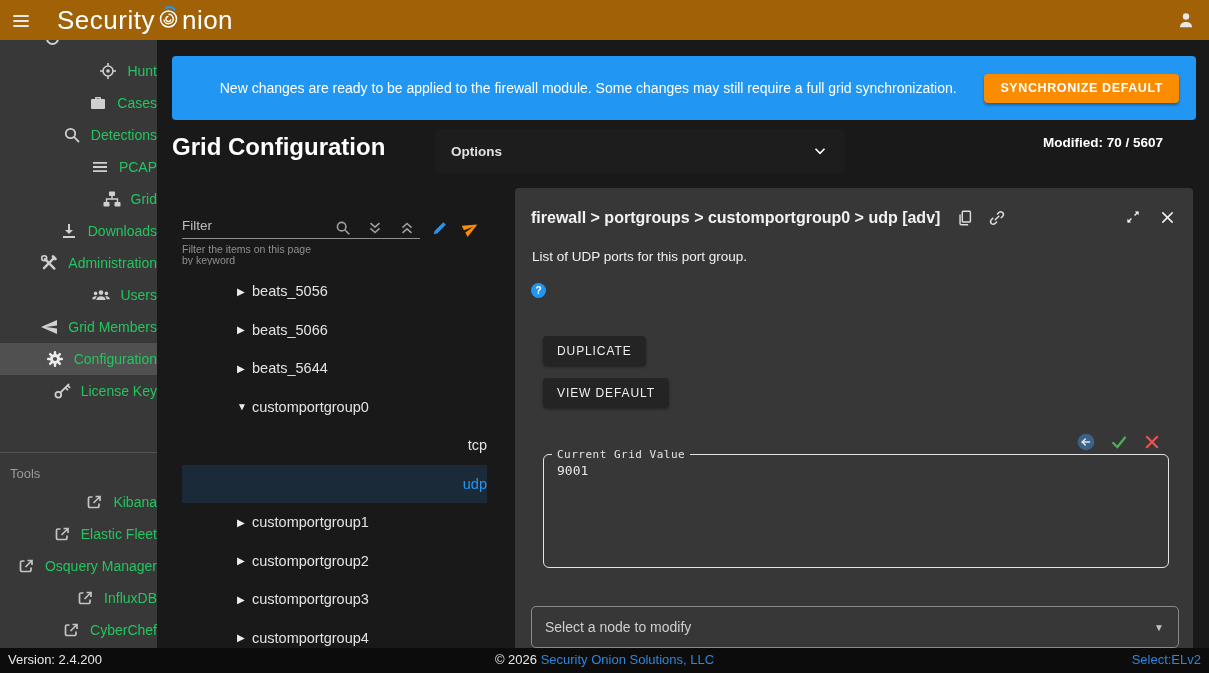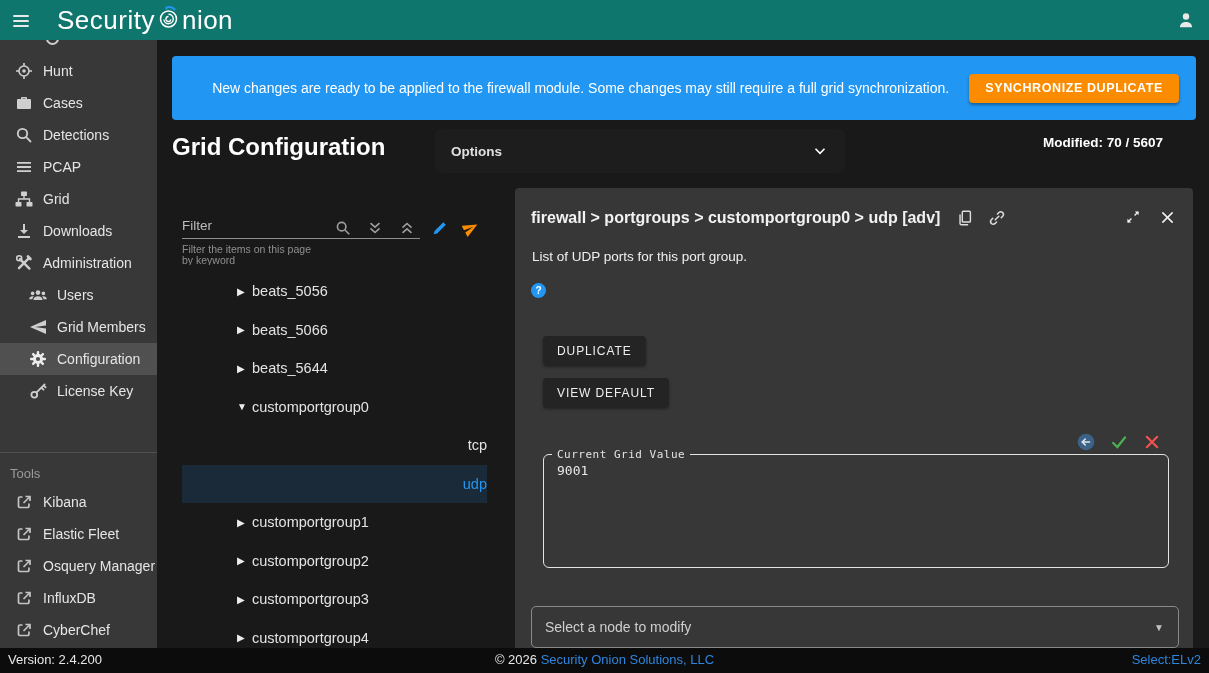--- a/index.html
+++ b/index.html
@@ -1,32 +1,32 @@
 <!DOCTYPE html>
 <html><head>
 <meta charset="utf-8">
 <style>
   * { margin:0; padding:0; box-sizing:border-box; }
   html,body { width:1209px; height:673px; overflow:hidden; }
   body { font-family:"Liberation Sans","DejaVu Sans",sans-serif; background:#191919; color:#e6e6e6; }
   #app { position:relative; width:1209px; height:673px; overflow:hidden; }
 
   
-  .topbar { position:absolute; top:0; left:0; width:100%; height:40px; background:#0f766e; z-index:30; }
+  .topbar { position:absolute; top:0; left:0; width:100%; height:40px; background:#a16207; z-index:30; }
   .hamburger { position:absolute; left:10px; top:10px; width:22px; height:22px; cursor:pointer; }
   .logo { position:absolute; left:57px; top:4px; display:flex; align-items:center; color:#fff;
           font-size:26px; letter-spacing:.5px; font-weight:400; }
   .logo .oicon { margin:0 1px; position:relative; top:1px; }
   .user-btn { position:absolute; right:12px; top:9px; width:22px; height:22px; cursor:pointer; }
 
   
   .sidebar { position:absolute; left:0; top:40px; width:157px; bottom:25px; background:#383838; overflow:hidden; z-index:20; }
   .partial-ic { position:absolute; left:46px; top:-8px; width:13px; height:13px; border:2px solid #cfcfcf; border-radius:50%; }
   .navlist { position:absolute; top:15px; left:0; width:100%; }
-  .nav-item { display:flex; align-items:center; height:32px; cursor:pointer; color:#e5e5e5; font-size:14px; }
+  .nav-item { display:flex; align-items:center; height:32px; cursor:pointer; color:#22c55e; font-size:14px;justify-content:flex-end; }
   .nav-item .ic { width:20px; height:20px; margin-left:14px; flex:none; }
   .nav-item.indent .ic { margin-left:28px; }
   .nav-item .lbl { margin-left:9px; white-space:nowrap; }
   .nav-item.selected { background:#505050; }
   .side-divider { position:absolute; top:412px; left:0; width:100%; height:1px; background:rgba(255,255,255,.13); }
   .tools-label { position:absolute; top:426px; left:10px; font-size:13px; color:#9a9a9a; }
   .toolslist { position:absolute; top:446px; left:0; width:100%; }
 
   
   .main { position:absolute; left:157px; top:40px; right:0; bottom:25px; background:#191919; overflow:hidden; }
@@ -302,21 +302,21 @@
         
         
       </div>
     </div>
   </div>
 
   <div class="main">
 
     <div class="banner">
       <span class="msg">New changes are ready to be applied to the firewall module. Some changes may still require a full grid synchronization.</span>
-      <button class="sync-btn">SYNCHRONIZE DUPLICATE</button>
+      <button class="sync-btn">SYNCHRONIZE DEFAULT</button>
     </div>
 
     <div class="page-title">Grid Configuration</div>
 
     <div class="options-select">
       <span class="lbl">Options</span>
       <span class="chev"><svg viewBox="0 0 20 20" width="18" height="18">
             <path d="M5 7.5 10 12.5 15 7.5" stroke="#fff" stroke-width="1.8" fill="none"></path>
           </svg></span>
     </div>

